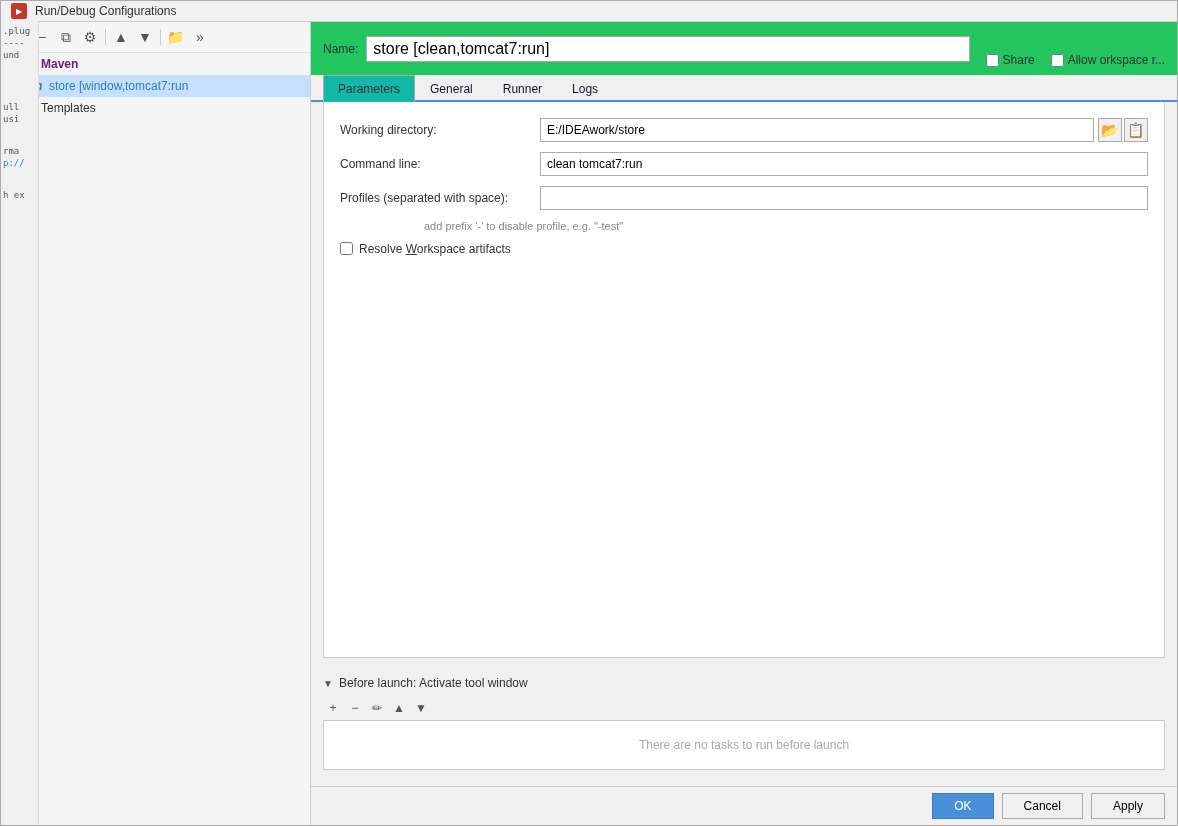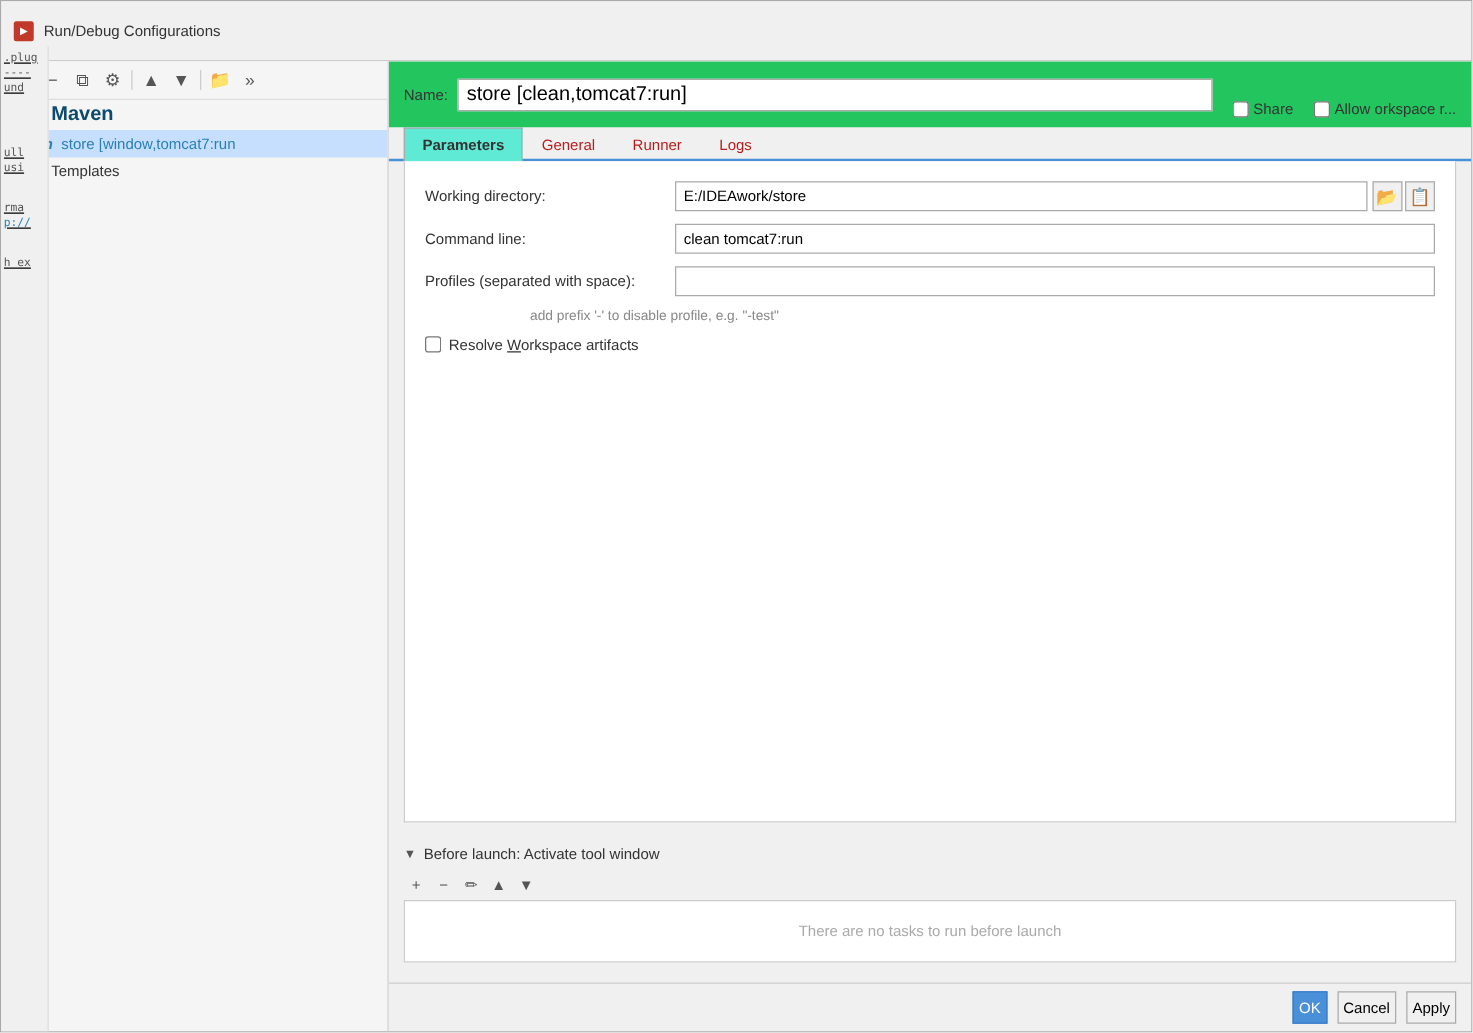--- a/index.html
+++ b/index.html
@@ -21,21 +21,21 @@
       position: relative;
     }
 
     .title-bar {
       background: #f0f0f0;
       padding: 6px 10px;
       display: flex;
       align-items: center;
       gap: 8px;
       border-bottom: 1px solid #ccc;
-      height: 48px;
+      height: 21px;
     }
 
     .title-bar-icon {
       width: 16px;
       height: 16px;
       background: #c0392b;
       border-radius: 2px;
       display: flex;
       align-items: center;
       justify-content: center;
@@ -146,23 +146,23 @@
       font-style: italic;
     }
 
     .config-icon {
       font-size: 11px;
       color: #2980b9;
       font-style: italic;
     }
 
     .tree-label {
-      font-size: 16px;
+      font-size: 12px;
       font-weight: 600;
-      color: #0c4a6e;
+      color: #701a75;
     }
 
     .tree-label-sub {
       font-size: 12px;
       color: #2980b9;
     }
 
     .tree-label-templates {
       font-size: 12px;
       color: #333;
@@ -210,33 +210,33 @@
       align-items: flex-end;
       border-bottom: 2px solid #4a90d9;
       padding: 0 12px;
       background: #f0f0f0;
     }
 
     .tab {
       padding: 6px 14px;
       font-size: 12px;
       cursor: pointer;
-      color: #b91c1c;
+      color: #0f172a;
       border: 1px solid transparent;
       border-bottom: none;
       margin-bottom: -2px;
       background: transparent;
     }
 
     .tab.active {
-      background: #5eead4;
+      background: #14b8a6;
       border-color: #aaa;
       border-bottom-color: white;
       color: #333;
-      font-weight: 700;
+      font-weight: 400;
     }
 
     .form-area {
       background: white;
       flex: 1;
       padding: 16px;
       display: flex;
       flex-direction: column;
       gap: 0;
       overflow: hidden;
@@ -379,21 +379,21 @@
       justify-content: flex-end;
       align-items: center;
       padding: 6px 12px;
       gap: 8px;
       border-top: 1px solid #ccc;
       background: #f0f0f0;
     }
 
     .btn {
       height: 26px;
-      padding: 0 4px;
+      padding: 0 21px;
       font-size: 12px;
       border: 1px solid #aaa;
       background: #f0f0f0;
       cursor: pointer;
       outline: none;
     }
 
     .btn.primary {
       background: #4a90d9;
       color: white;
@@ -431,28 +431,27 @@
       overflow: hidden;
     }
 
     .code-blue {
       color: #2980b9;
     }
 
     .left-bg-panel {
       position: absolute;
       left: 0;
-      top: 36px;
+      top: 20px;
       width: 38px;
       bottom: 0;
       background: #f0f0f0;
       border-right: 1px solid #ddd;
       overflow: hidden;
       padding: 4px 2px;
-      text-decoration: underline;
     }
   </style>
 </head>
 <body>
 
 <div class="window">
 
   <div class="title-bar">
     <div class="title-bar-icon"></div>
     <span class="title-bar-text">Run/Debug Configurations</span>

